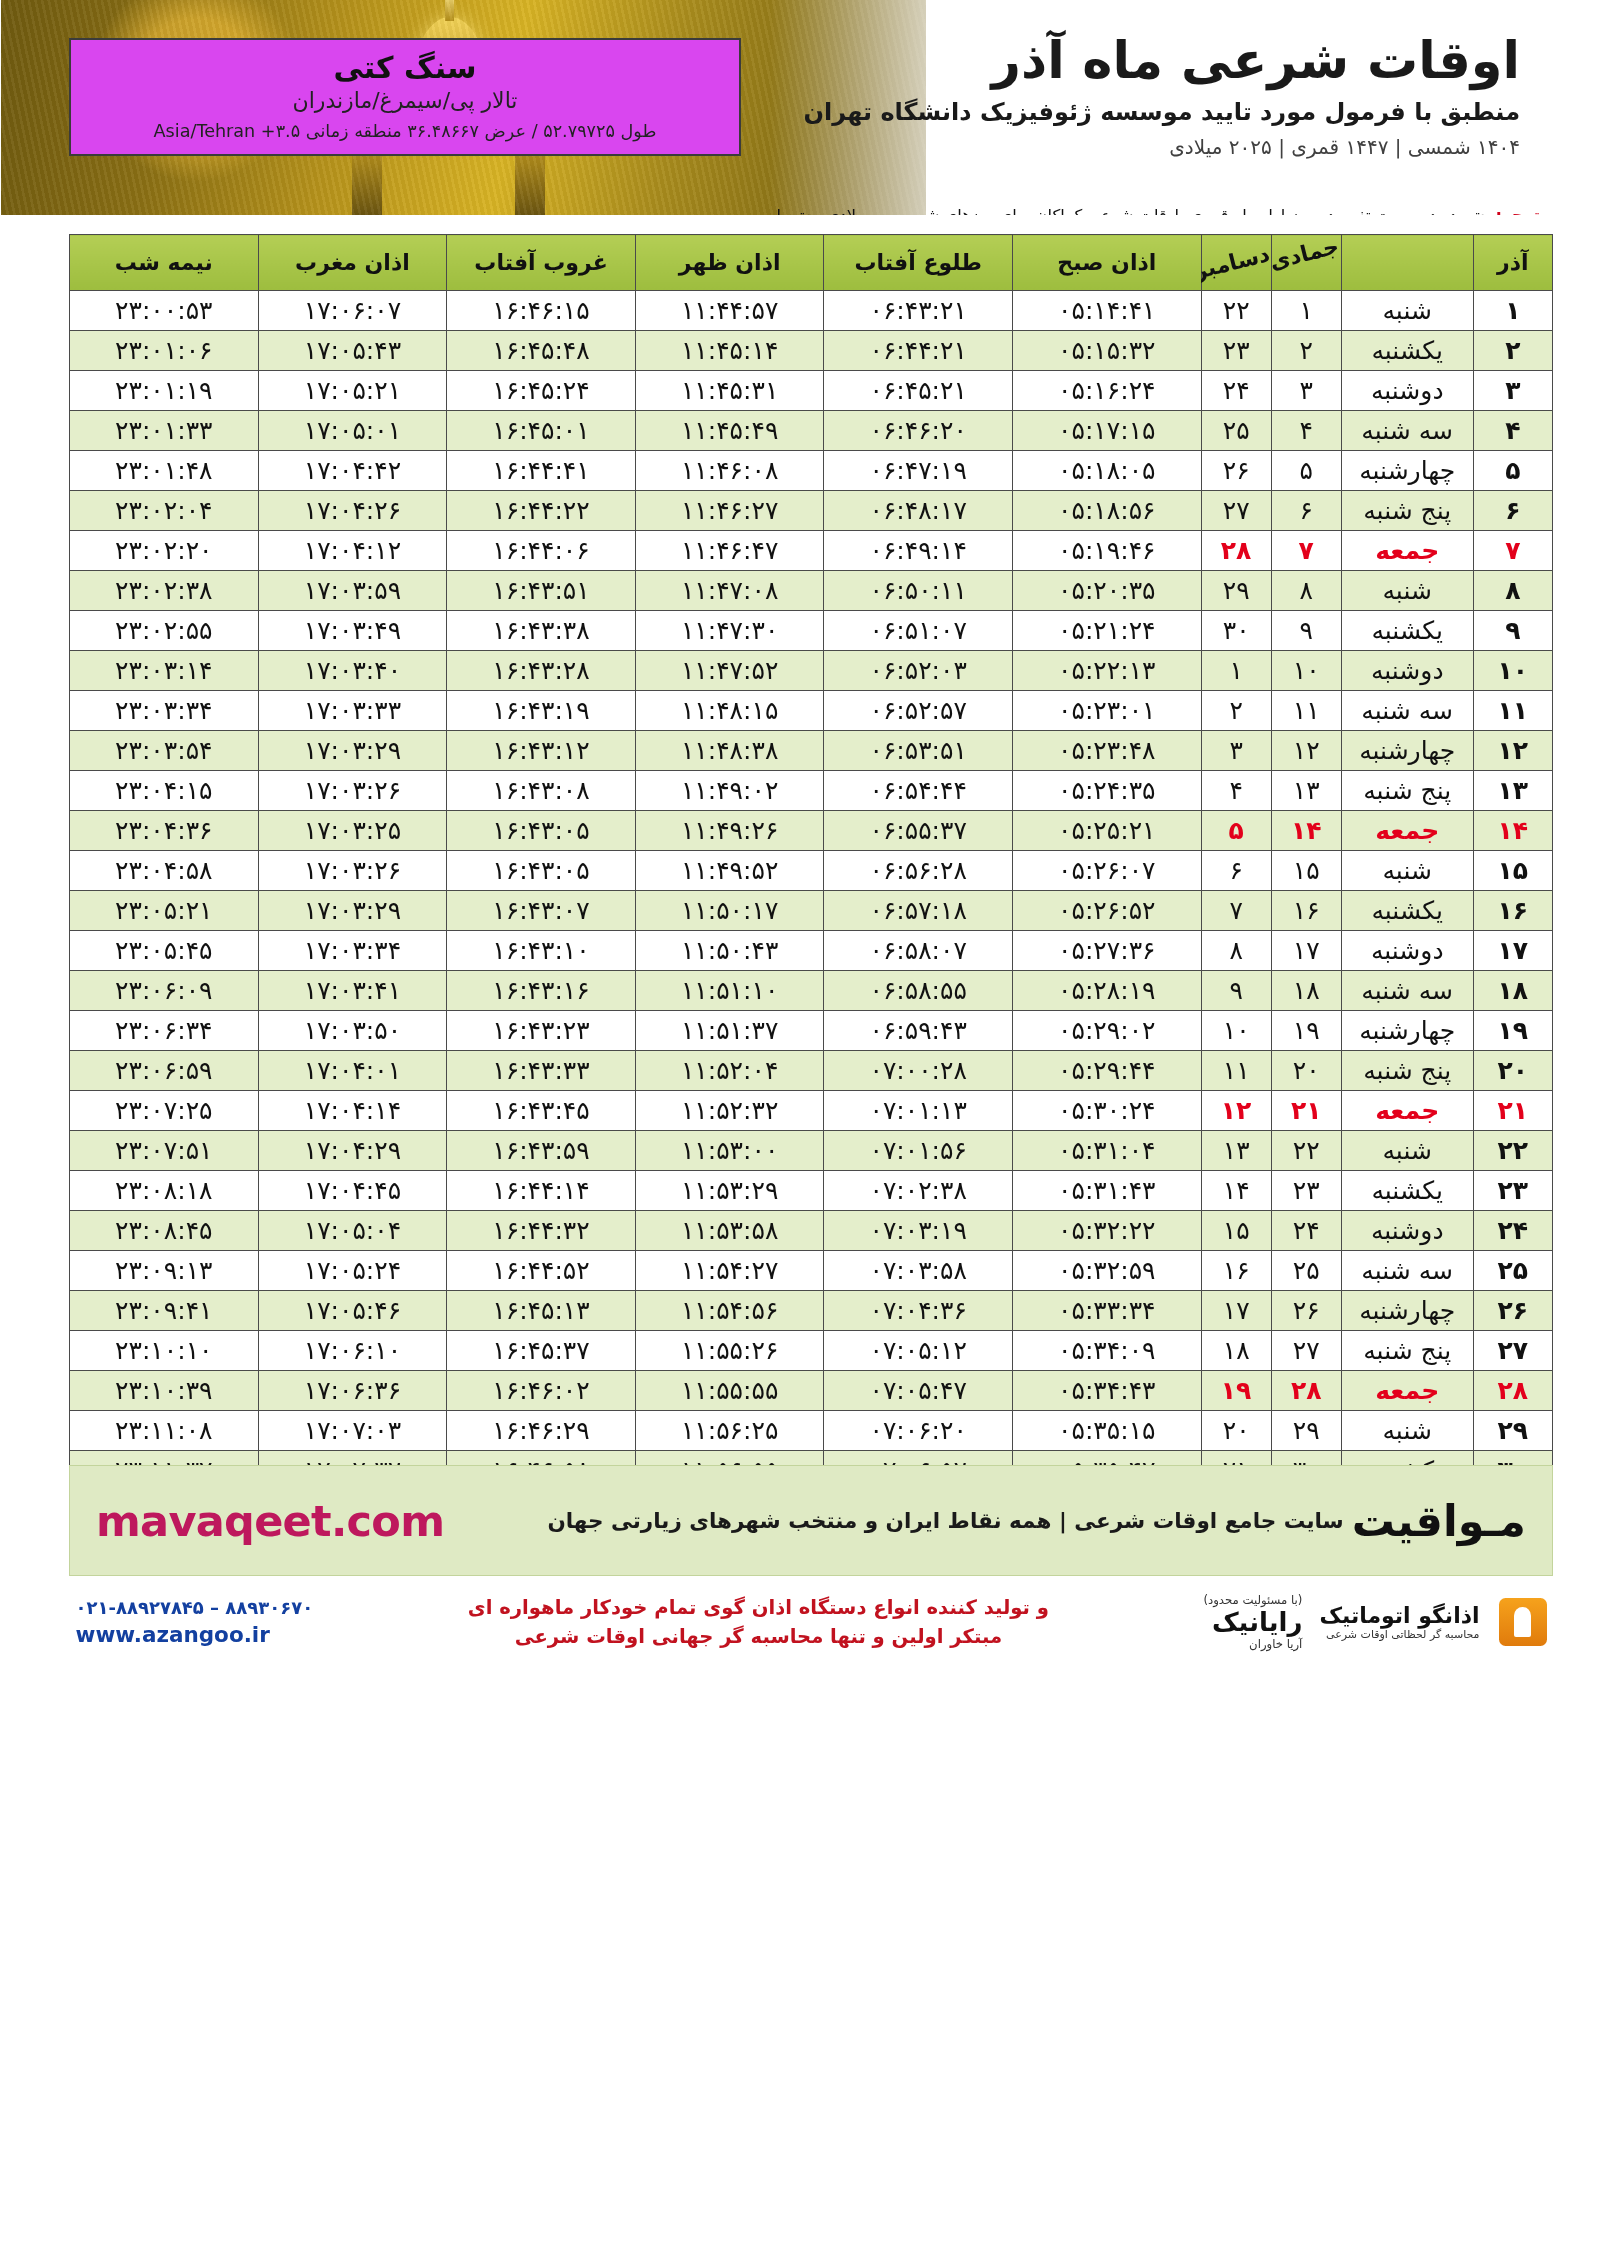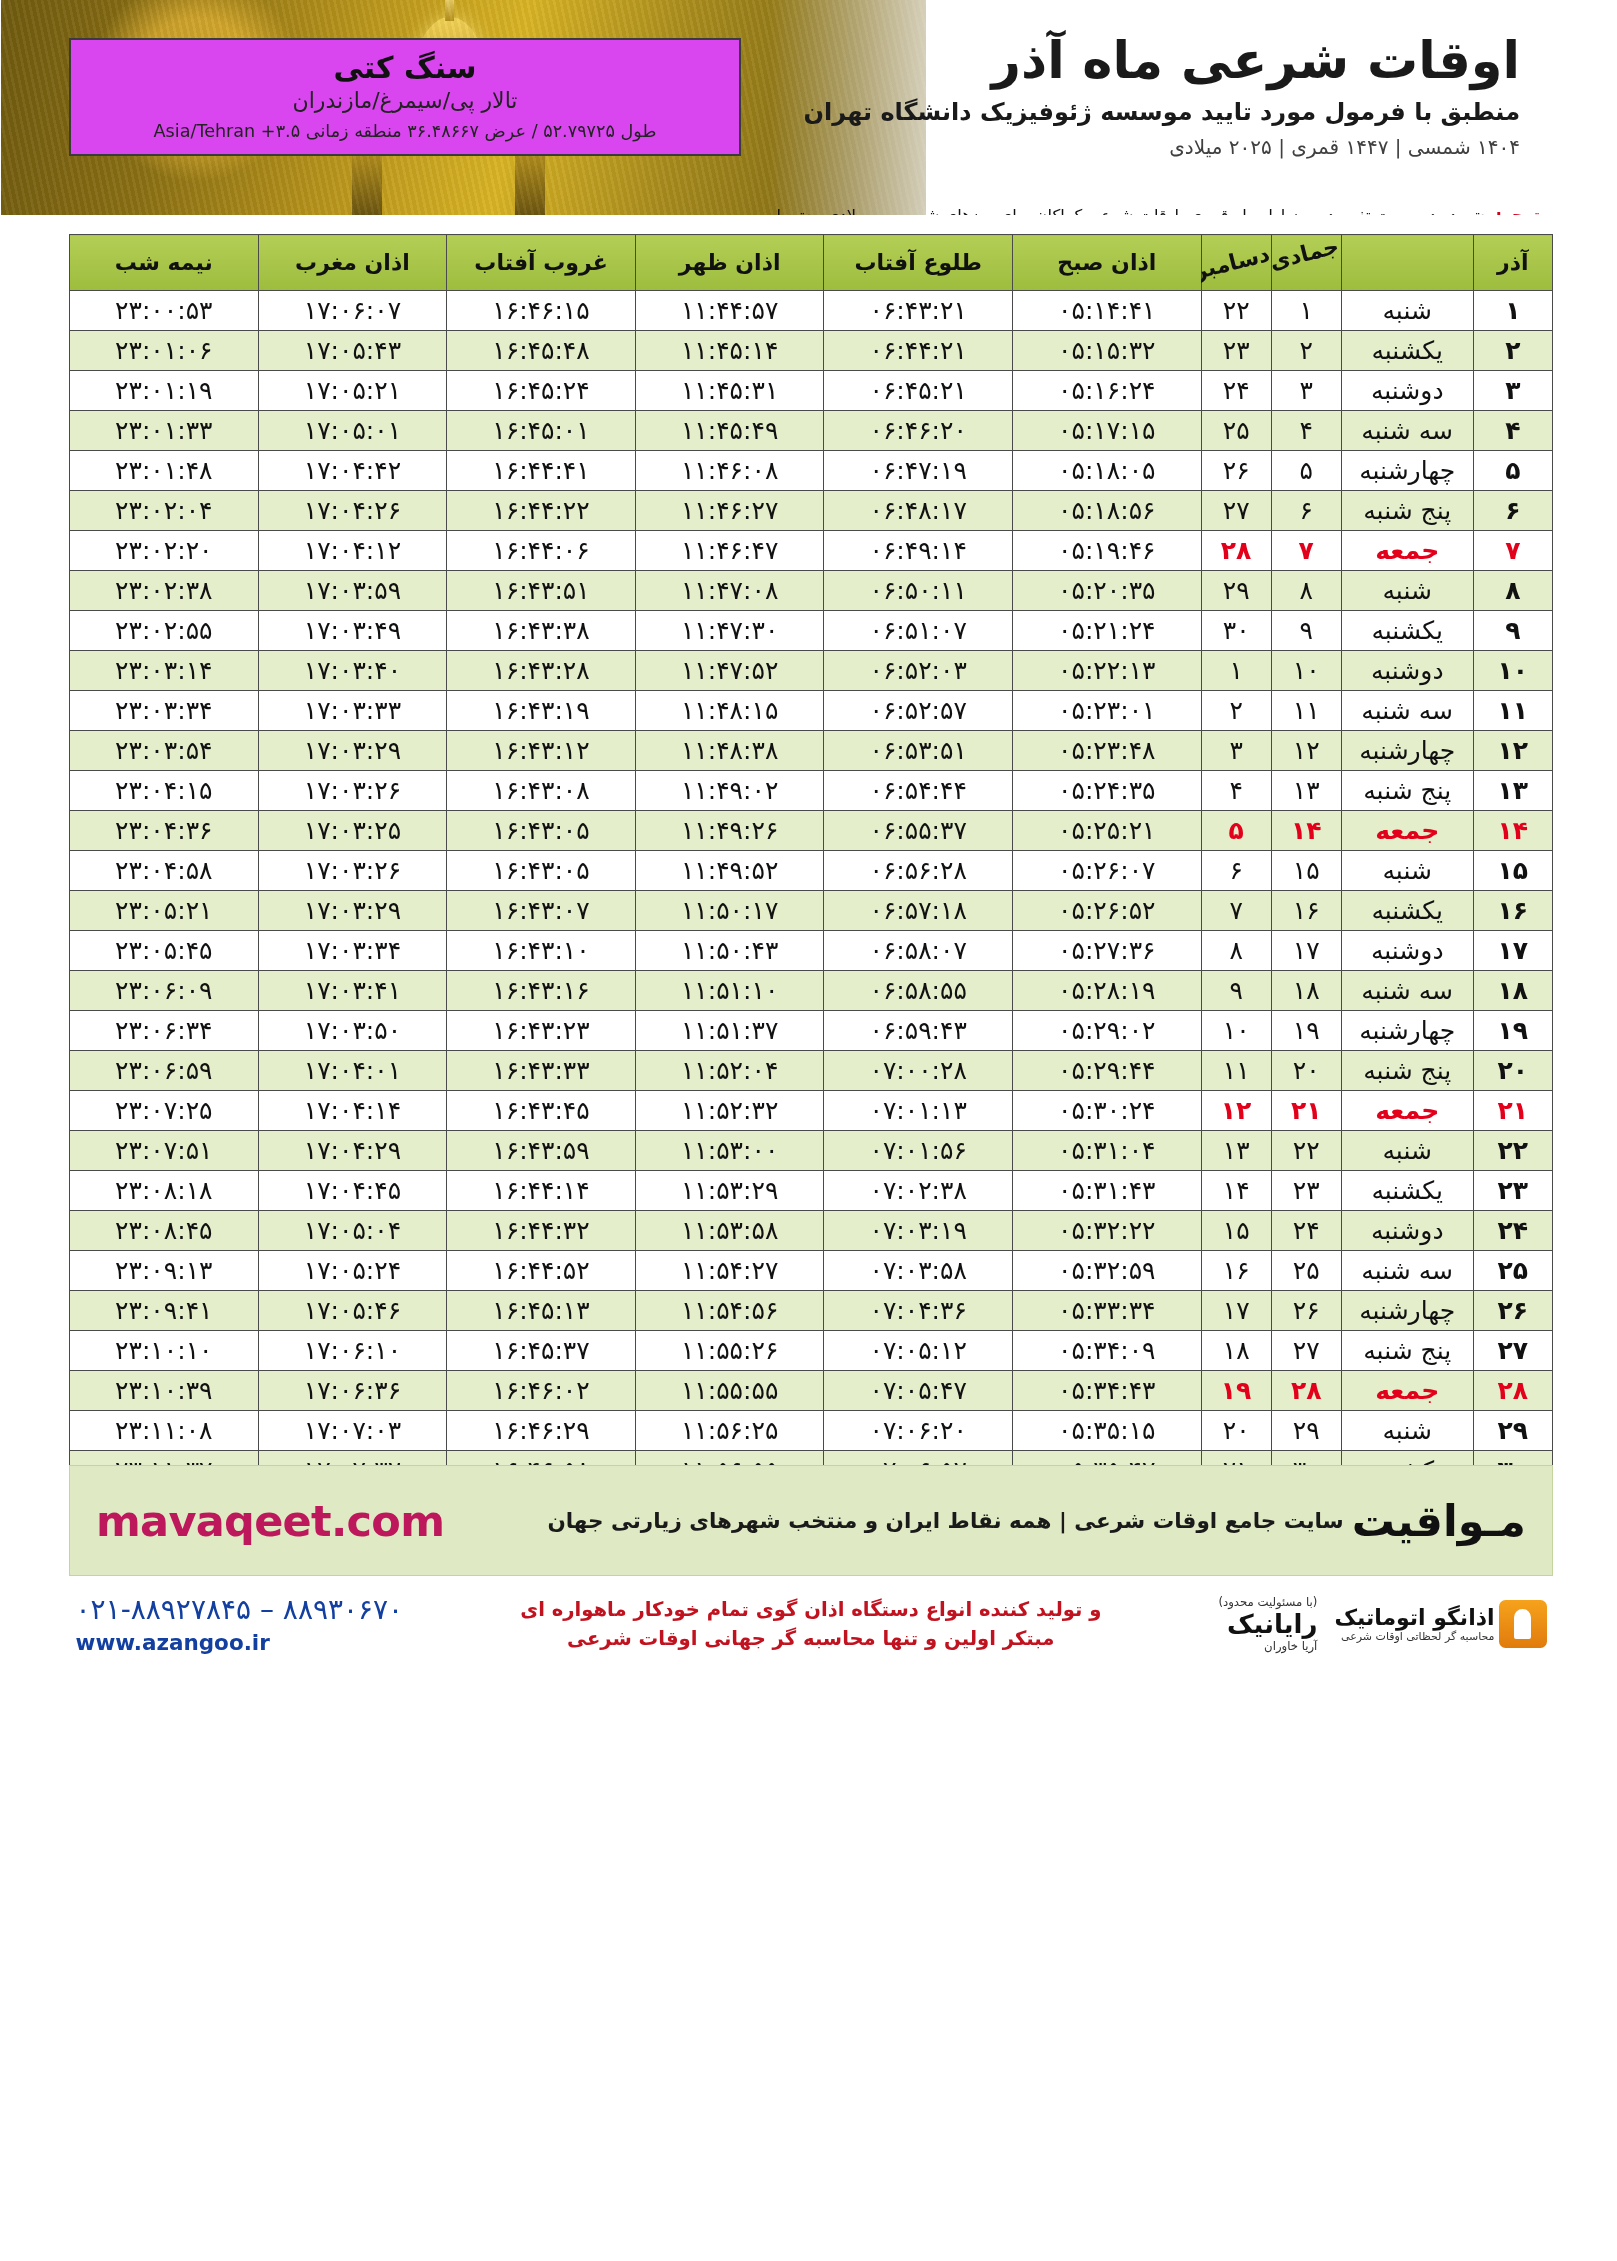--- a/index.html
+++ b/index.html
@@ -205,21 +205,21 @@
   }
   .footer-bottom {
     display: flex;
     align-items: center;
     justify-content: space-between;
     direction: rtl;
     padding: 17px 6.5px 0 6.5px;
   }
   .logos { display:flex; align-items:center; gap: 17px; }
   .logo-azan {
-    display:flex; align-items:center; gap:4px;
+    display:flex; align-items:center; gap:19px;
   }
   .logo-azan .mark {
     width: 48px; height: 48px;
     background: linear-gradient(180deg,#f6a21c,#e07b0c);
     border-radius: 6.5px;
     position: relative;
   }
   .logo-azan .mark:after{
     content:"";
     position:absolute; left:15.7px; top:9px;
@@ -228,21 +228,21 @@
     border-radius: 8.5px 8.5px 2px 2px;
   }
   .logo-azan .txt { text-align: right; }
   .logo-azan .txt .l1 { font-size: 22px; font-weight:bold; color:#111; }
   .logo-azan .txt .l2 { font-size: 11px; color:#333; }
   .logo-raya { text-align: right; }
   .logo-raya .l1 { font-size: 26px; font-weight: bold; color:#111; }
   .logo-raya .l2 { font-size: 11.7px; color:#333; }
   .footer-mid { text-align:center; font-size: 19.6px; color:#c1121f; font-weight:bold; line-height:1.5; }
   .footer-left { text-align:left; direction:ltr; }
-  .footer-left .phone { font-size: 28px; font-weight:normal; color:#1340a0; letter-spacing:0.7px; }
+  .footer-left .phone { font-size: 18px; font-weight:bold; color:#1340a0; letter-spacing:0.7px; }
   .footer-left .site { font-size: 21.5px; font-weight:bold; color:#1340a0; margin-top:3.9px; }
 </style>
 </head>
 <body>
 
 <div class="header">
   <div class="header-art">
     <div class="minaret m1"></div>
     <div class="dome"></div>
     <div class="minaret m2"></div>

